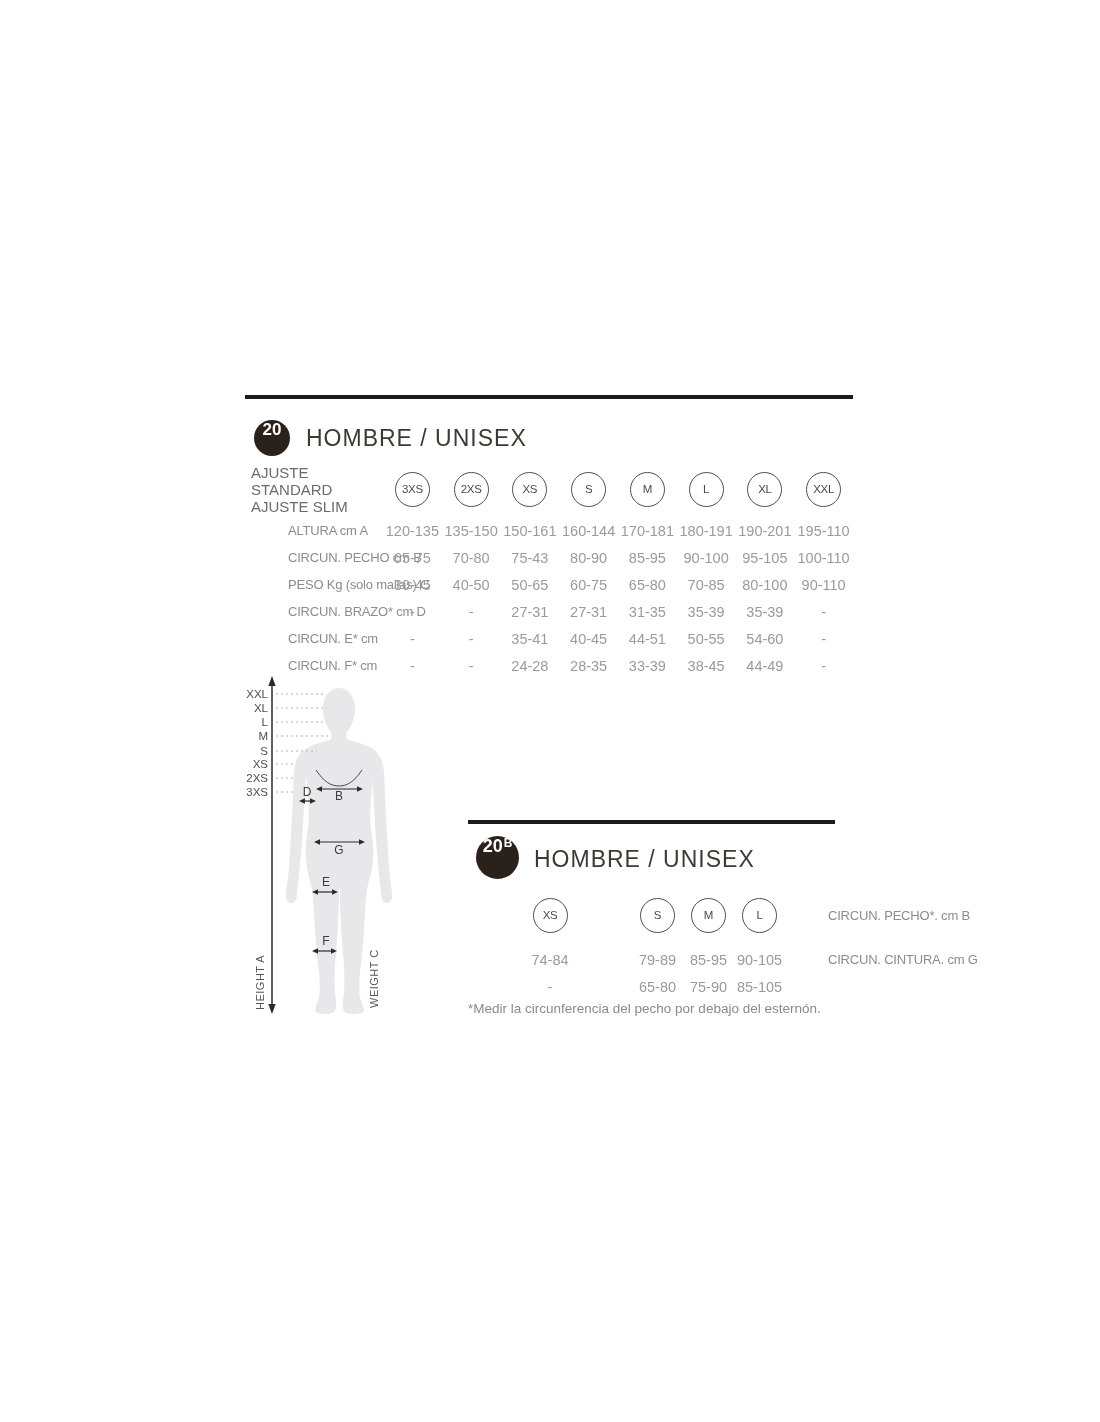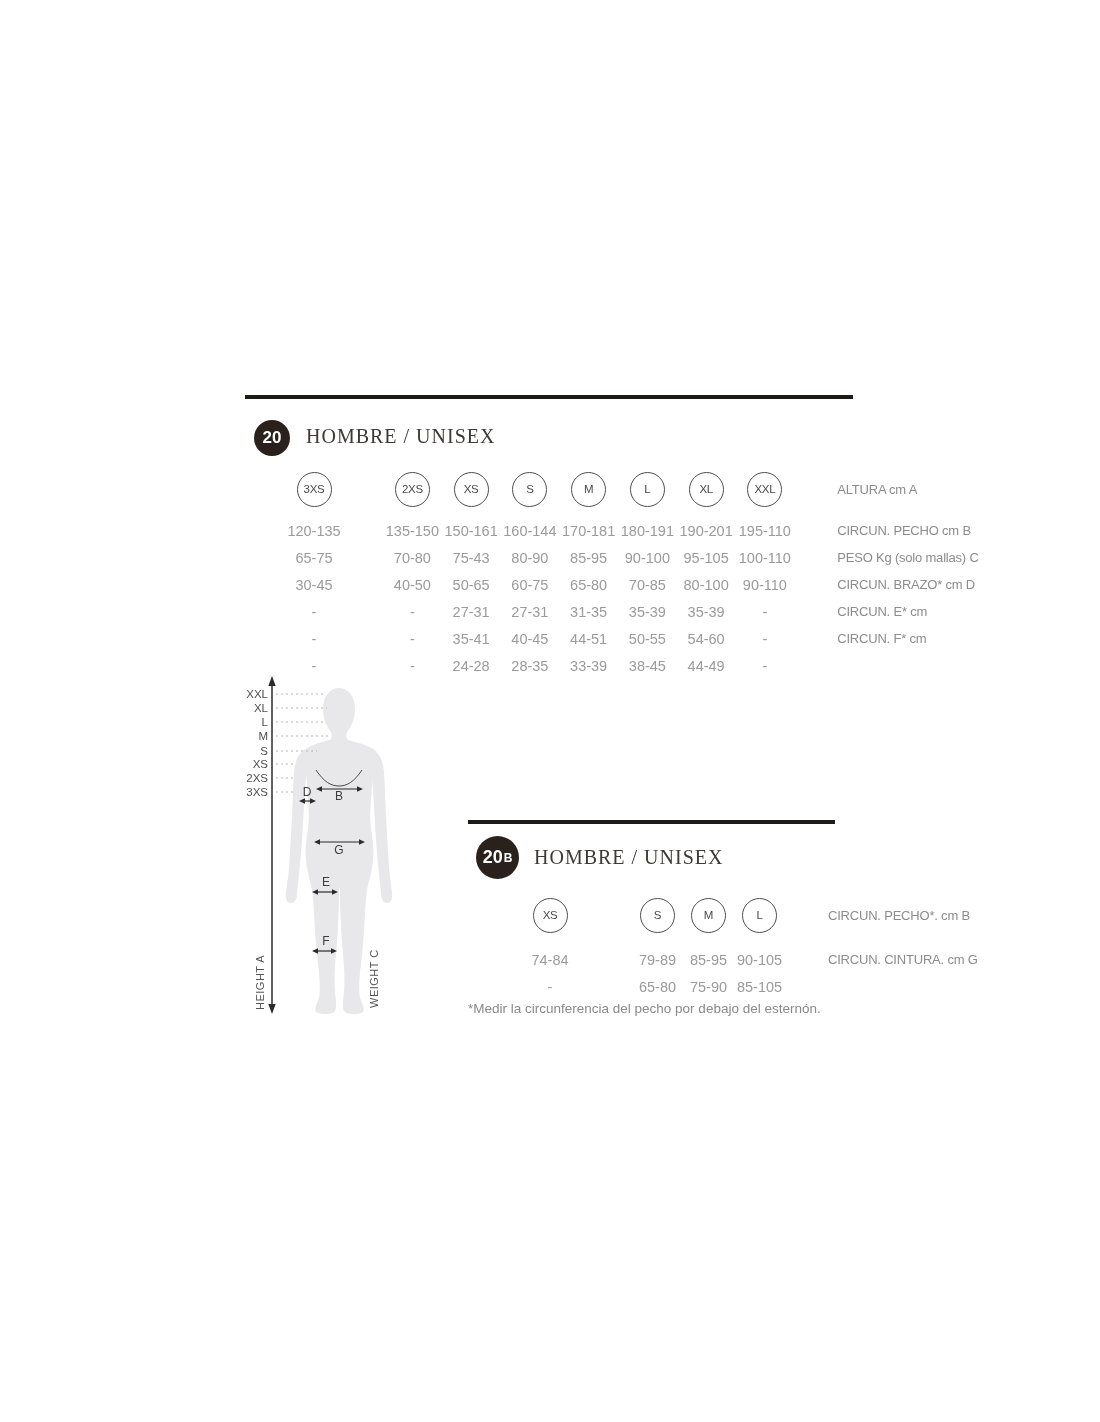--- a/index.html
+++ b/index.html
@@ -1,24 +1,24 @@
 <!DOCTYPE html>
 <html><head>
 <meta charset="utf-8">
 <style>
   html,body{margin:0;padding:0;background:#fff;}
   .page{position:relative;width:1100px;height:1422px;background:#ffffff;
         font-family:"Liberation Sans", sans-serif;overflow:hidden;margin:0 auto;}
   .rule{position:absolute;height:4px;background:#1d1a18;}
   .badge{position:absolute;background:#2b211c;border-radius:50%;color:#fff;
-         display:flex;align-items:center;justify-content:center;font-weight:bold;}
+         display:flex;align-items:flex-start;justify-content:center;font-weight:bold;}
   .badge-20{left:254px;top:420px;width:36px;height:36px;font-size:17px;letter-spacing:0;}
   .badge-20b{left:476px;top:836px;width:43px;height:43px;font-size:18px;}
   .badge-20b .sub{font-size:12px;font-weight:bold;margin-left:1px;}
-  .sec-title{position:absolute;font-size:20px;letter-spacing:1px;color:#3d3935;font-family:Liberation Serif, serif;}
+  .sec-title{position:absolute;font-size:23px;letter-spacing:1px;color:#3d3935;}
   .title-main{left:306px;top:425px;}
   .title-b{left:534px;top:846px;}
 
   .tbl{position:absolute;display:grid;}
   .tbl-main{left:245px;top:461px;width:608px;
             grid-template-columns:138px repeat(8,58.75px);
             grid-template-rows:56px repeat(6,27px);}
   .tbl-b{left:468px;top:884px;width:368px;
          grid-template-columns:164px repeat(4,51px);
          grid-template-rows:62px repeat(2,27px);}
@@ -43,20 +43,24 @@
 <div class="page">
 
   <div class="rule" style="left:245px;top:395px;width:608px;"></div>
 
   <div class="badge badge-20">
     <span>20</span>
   </div>
   <div class="sec-title title-main">HOMBRE / UNISEX</div>
 
   <div class="tbl tbl-main">
+    <div class="hdr-label">
+      <span>AJUSTE STANDARD</span>
+      <span>AJUSTE SLIM</span>
+    </div>
     <div class="cell">
         <span class="size-circle">3XS</span>
       </div>
     <div class="cell">
         <span class="size-circle">2XS</span>
       </div>
     <div class="cell">
         <span class="size-circle">XS</span>
       </div>
     <div class="cell">

